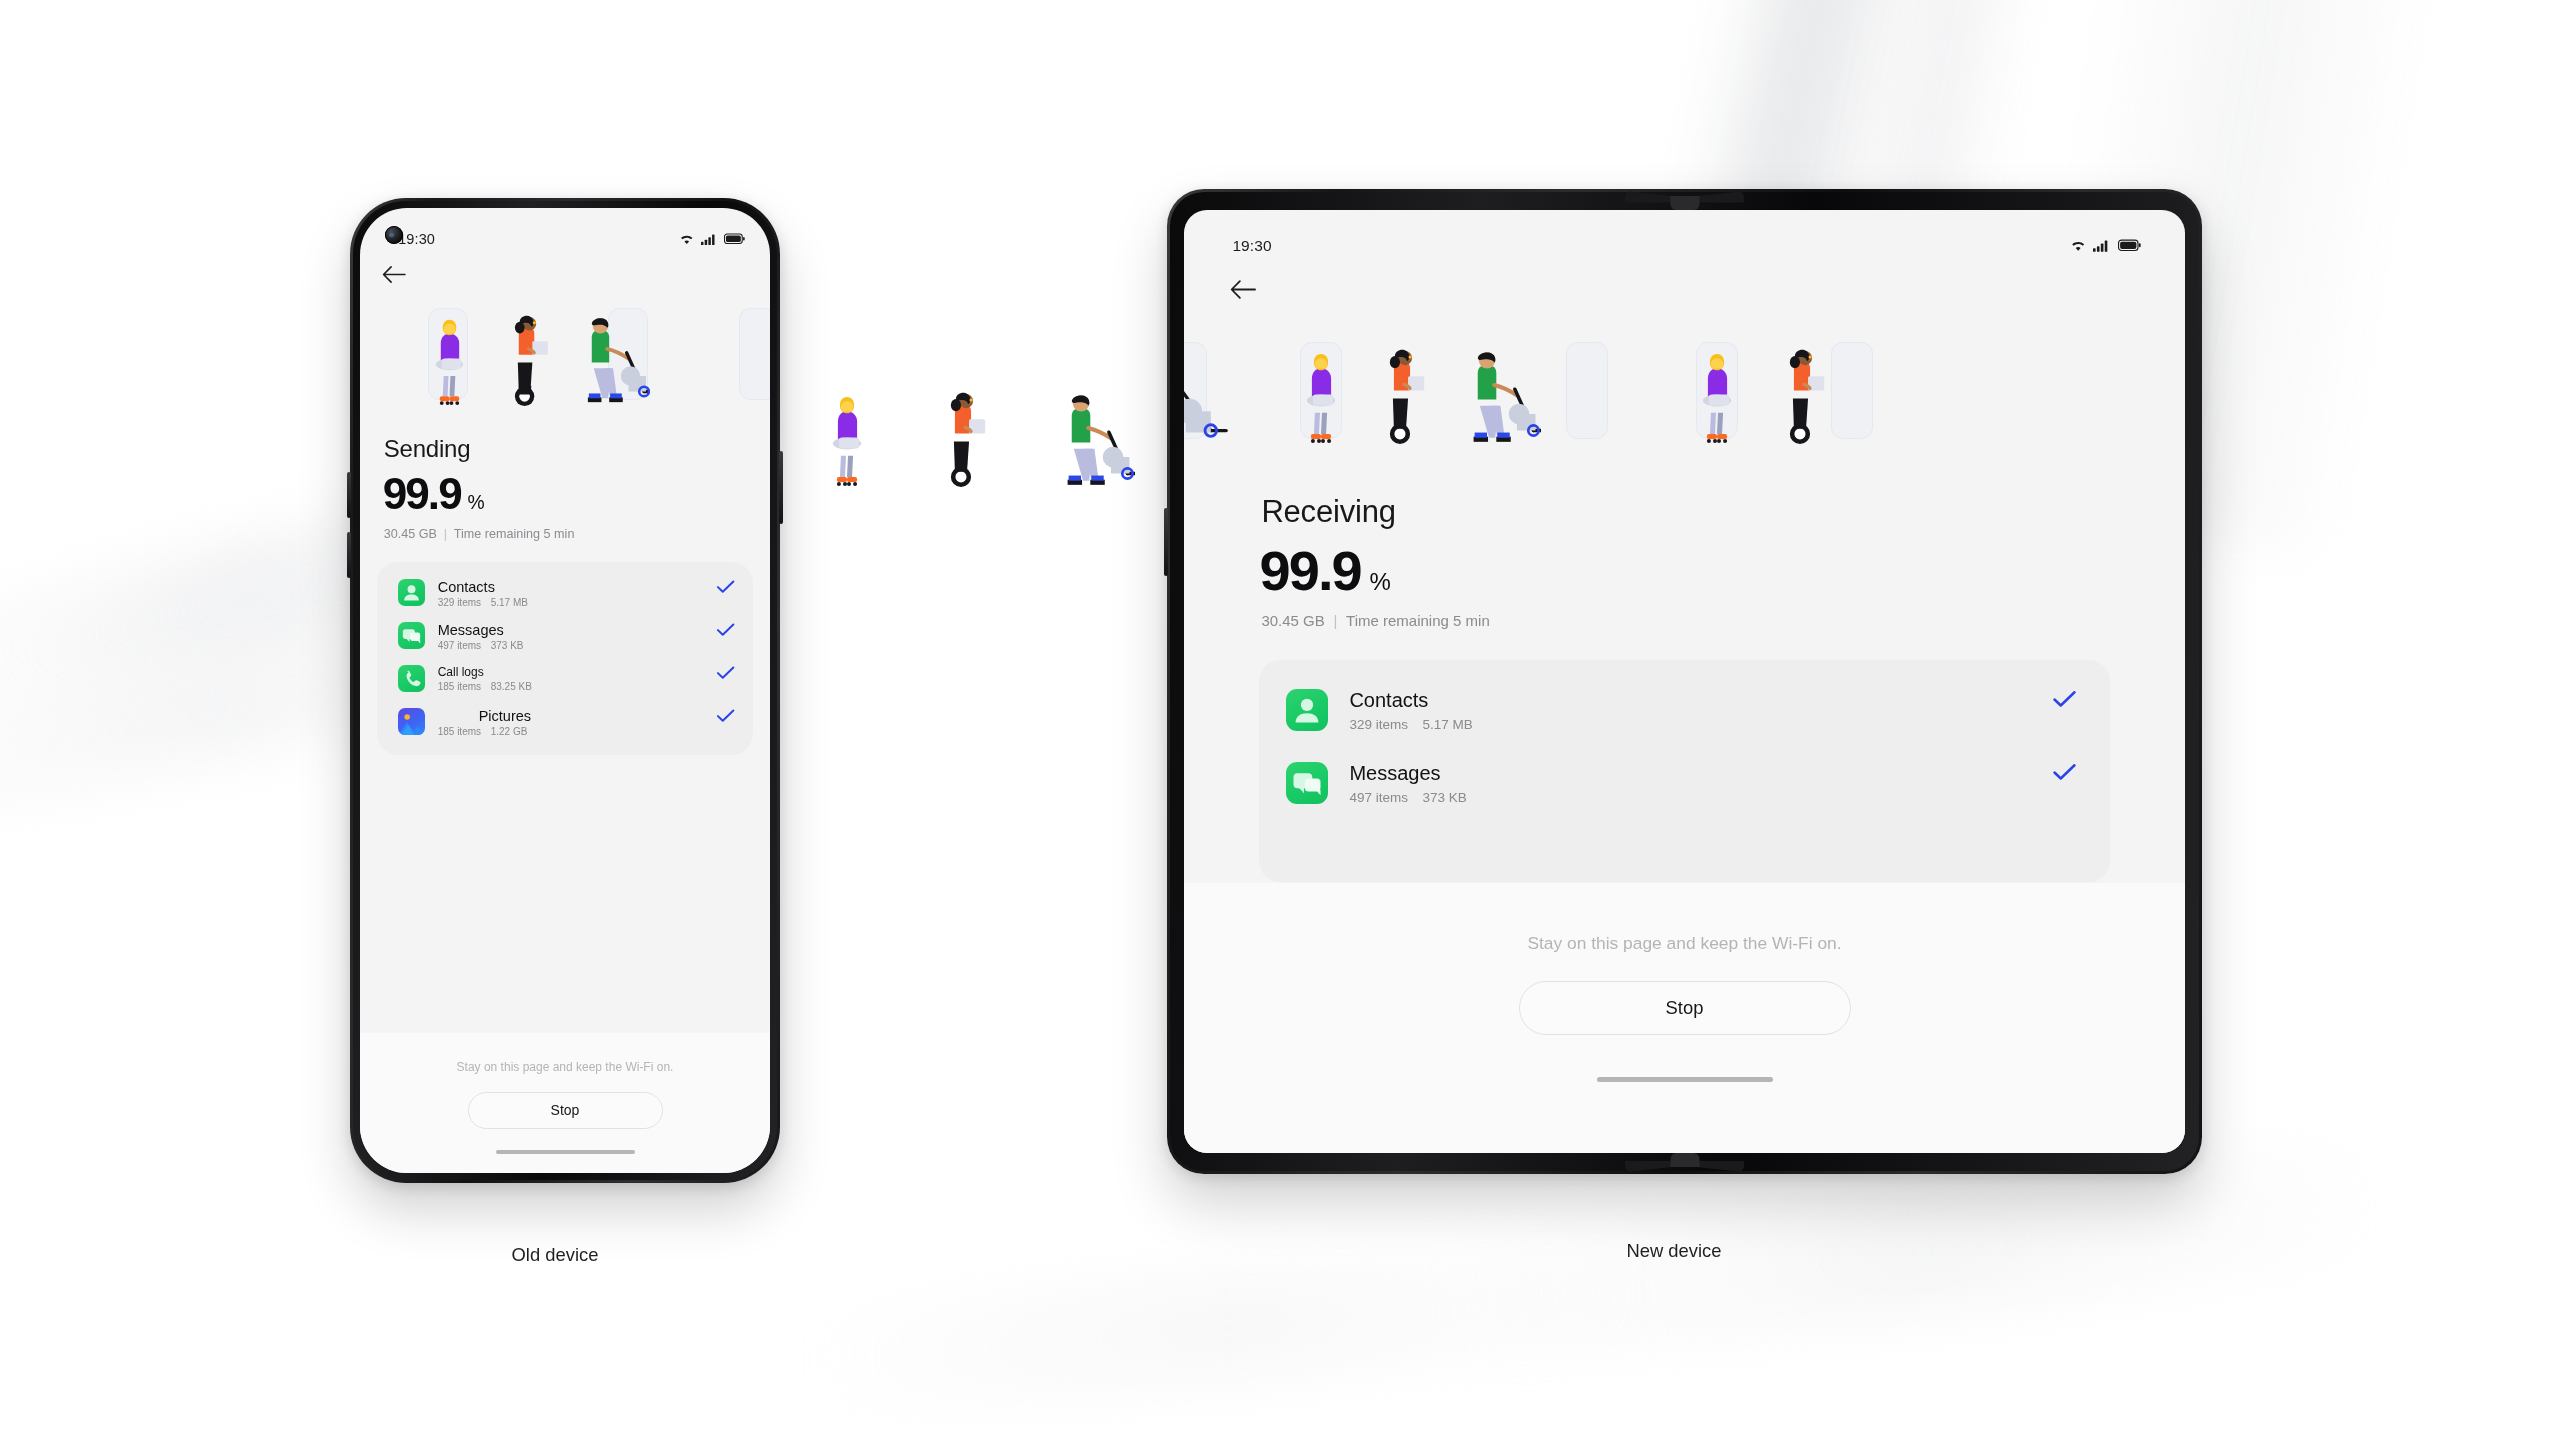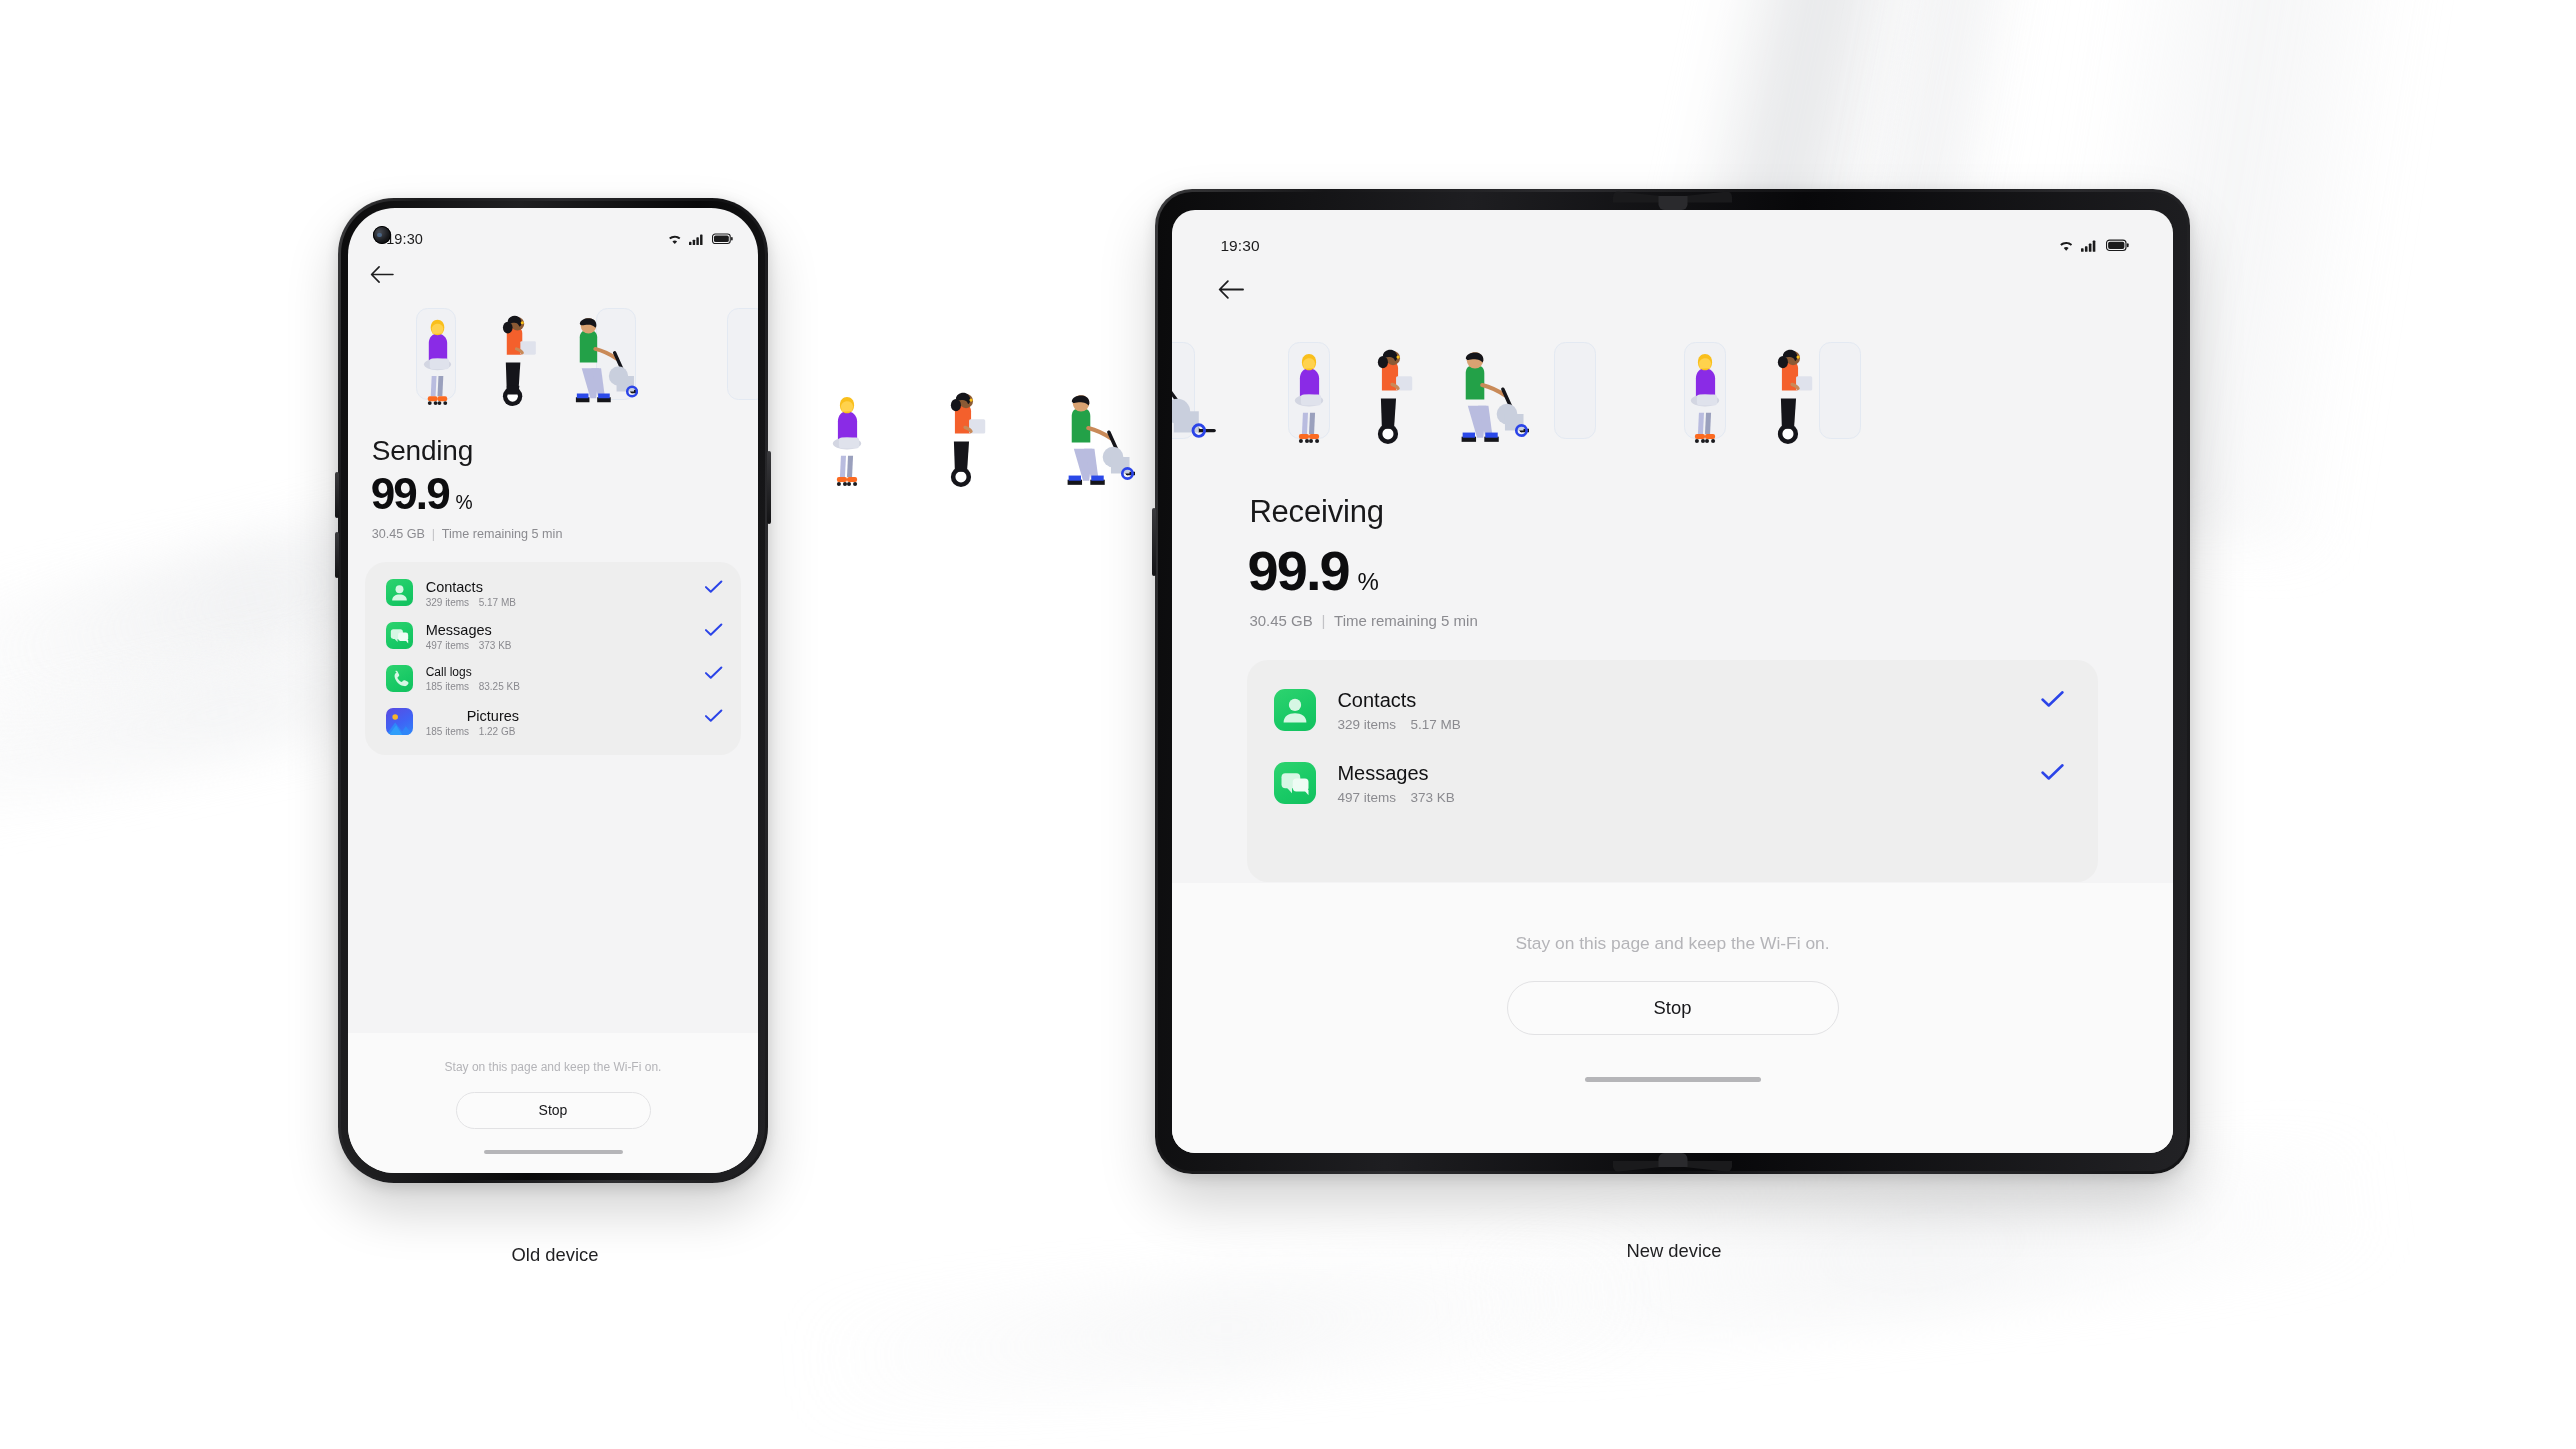--- a/index.html
+++ b/index.html
@@ -16,21 +16,21 @@
   
   #bg-layer { position: absolute; inset: 0; overflow: hidden; background:#ffffff; }
   .ray {
     position: absolute;
     background: linear-gradient(90deg, rgba(255,255,255,0) 0%, rgba(228,229,231,.95) 45%, rgba(255,255,255,0) 100%);
     filter: blur(25px);
   }
   .ray.soft { background: linear-gradient(90deg, rgba(255,255,255,0) 0%, rgba(234,235,237,.85) 50%, rgba(255,255,255,0) 100%); }
 
   
-  .device-wrap { position: absolute; }
+  .device-wrap { position: absolute; margin-left: 12px; }
 
   
   #old-device { left: 338px; top: 198px; width: 430px; height: 985px; }
   #old-device .frame {
     position: absolute; inset: 0;
     border-radius: 56px;
     background: linear-gradient(105deg,#3c3c3e 0%, #19191b 12%, #2a2a2d 32%, #121214 55%, #2e2e31 78%, #171719 100%);
     box-shadow: 0 27px 52px rgba(0,0,0,.18), 0 3.9px 13.5px rgba(0,0,0,.13);
   }
   #old-device .frame::before {
@@ -226,21 +226,21 @@
         <circle cx="21" cy="10" r="8" fill="#d9a272"></circle>
         <path d="M12 8c1-7 16-8 17 0 .5 4-1 4-1 4s-2-3-7-3-8 2-9-1z" fill="#15151a"></path>
         <path d="M48 38 66 78" stroke="#15151a" stroke-width="3.4" stroke-linecap="round"></path>
         <path d="M66 78h10" stroke="#15151a" stroke-width="3.4" stroke-linecap="round"></path>
         <circle cx="52" cy="62" r="10" fill="#c9cfdd"></circle>
         <path d="M50 62h18v16H50z" fill="#c9cfdd"></path>
         <circle cx="66" cy="78" r="5" fill="none" stroke="#2b44e8" stroke-width="2.6"></circle>
       </svg>
     </div>
 
-    <div class="title-txt" style="position:absolute;left:24px;top:227px;font-size:28px;">Sending</div>
+    <div class="title-txt" style="position:absolute;left:24px;top:227px;font-size:24px;">Sending</div>
     <div class="pct-row" style="position:absolute;left:23px;top:261px;">
       <span class="pct-num" style="font-size:44px;">99.9</span>
       <span class="pct-sym" style="font-size:19.3px;margin-left:6.8px;">%</span>
     </div>
     <div class="meta-row" style="position:absolute;left:24px;top:319px;font-size:12.6px;display:flex;gap:6.8px;">
       <span>30.45 GB</span>
       <span class="meta-sep">|</span>
       <span>Time remaining 5 min</span>
     </div>
 

